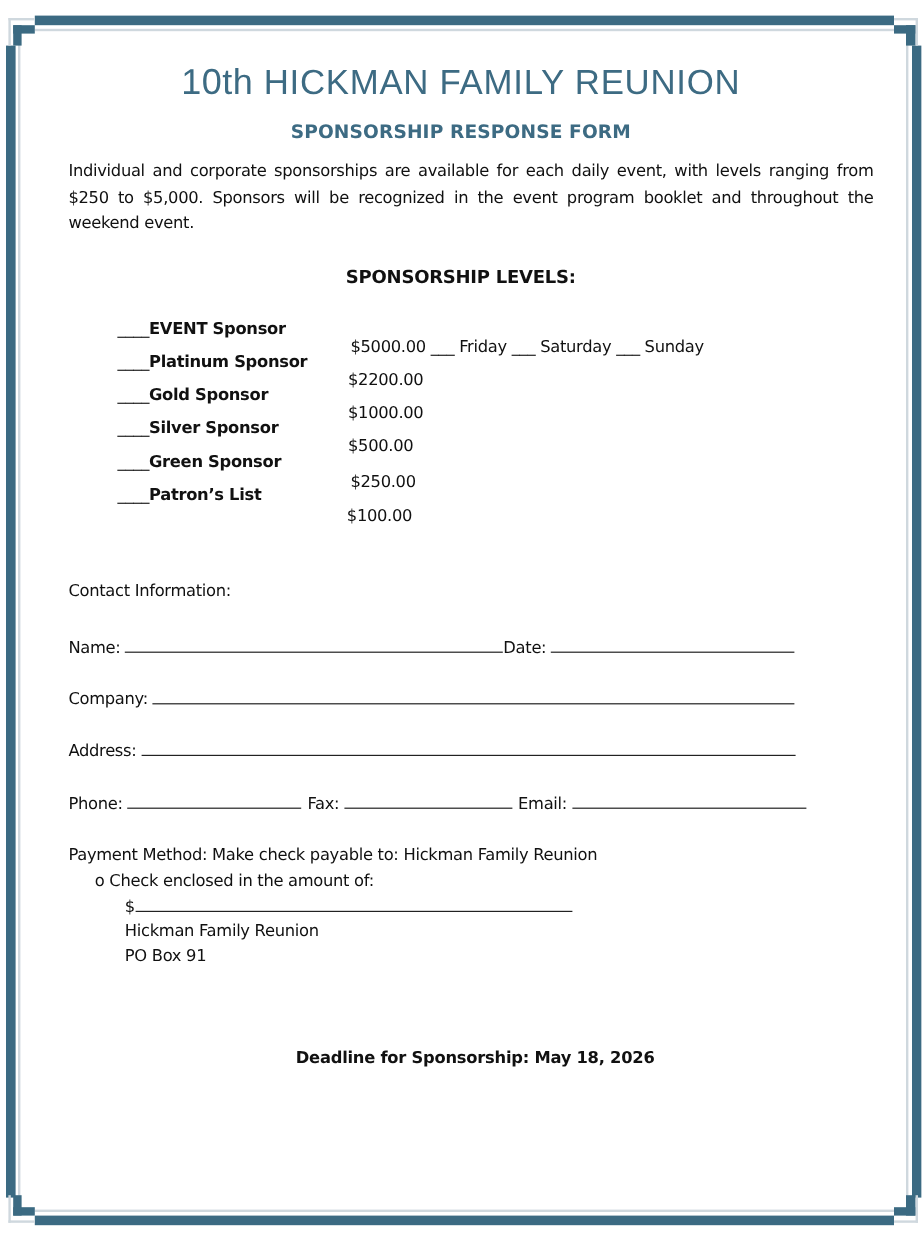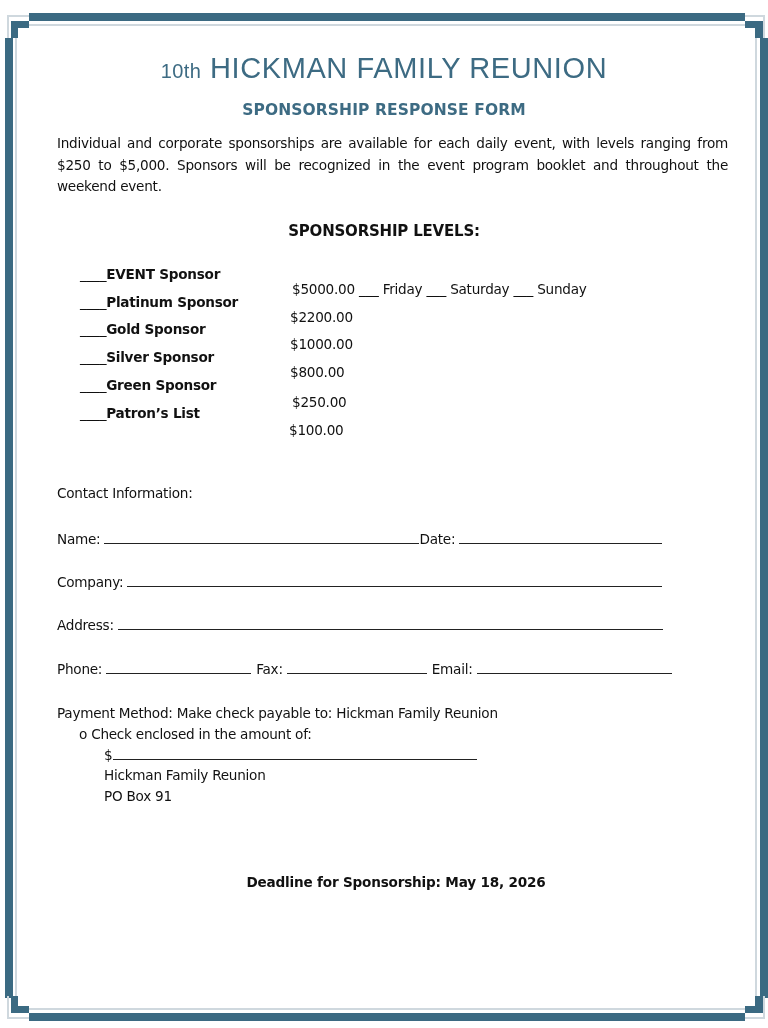--- a/index.html
+++ b/index.html
@@ -7,34 +7,34 @@
          font-family: "DejaVu Sans", sans-serif; color: #111; }
 
   
   .frame { position: absolute; background: #3b6a82; }
   .line  { position: absolute; background: #cfd8de; }
 
   
   .title { position: absolute; left: 0; right: 0; top: 52px; text-align: center;
            font-family: "Liberation Sans", sans-serif; font-size: 29px; color: #3d6b83;
            letter-spacing: 0.6px; font-weight: normal; }
-  .title .num { font-size: 20px; letter-spacing: 0.4px; }
+  .title .num { font-size: 30px; letter-spacing: 0.4px; }
   .subtitle { position: absolute; left: 0; right: 0; top: 101px; text-align: center;
               font-family: "DejaVu Sans", sans-serif; font-weight: bold; font-size: 15.5px;
               color: #3d6b83; letter-spacing: 0.1px; }
 
   .intro { position: absolute; left: 57px; width: 671px; top: 133px;
            font-family: "DejaVu Sans", sans-serif; font-size: 13.6px; line-height: 21.5px;
            text-align: justify; color: #111; letter-spacing: -0.25px; }
 
   .levels-heading { position: absolute; left: 0; right: 0; top: 222px; text-align: center;
                     font-weight: bold; font-size: 15px; letter-spacing: -0.2px; }
 
   .level-row { position: absolute; left: 80px; height: 20px; font-size: 13.6px; letter-spacing: -0.25px; white-space: nowrap; }
-  .level-row .blank { display: inline-block; }
+  .level-row .blank { display: inline-block; margin-left: 18px; }
   .level-row .name { font-weight: bold; }
   .level-row .amount { position: absolute; top: 0; white-space: nowrap; margin-top: 15px; }
 
   .contact-label { position: absolute; left: 57px; top: 485px; font-size: 13.6px; letter-spacing: -0.25px; }
   .field-row { position: absolute; left: 57px; font-size: 13.6px; letter-spacing: -0.25px; white-space: nowrap; }
   .uline { display: inline-block; border-bottom: 1px solid #222; height: 14px; vertical-align: baseline; margin-left: 4px; }
 
   .payment { position: absolute; left: 57px; top: 703px; font-size: 13.6px; line-height: 20.8px; letter-spacing: -0.25px; white-space: nowrap; }
   .payment .indent1 { padding-left: 22px; }
   .payment .indent2 { padding-left: 47px; }
@@ -101,21 +101,21 @@
   <div class="level-row" style="top:294px;text-align:right;">
     <span class="blank">____</span><span class="name">Platinum Sponsor</span>
     <span class="amount" style="left:210px;">$2200.00</span>
   </div>
   <div class="level-row" style="top:321px;">
     <span class="blank">____</span><span class="name">Gold Sponsor</span>
     <span class="amount" style="left:210px;">$1000.00</span>
   </div>
   <div class="level-row" style="top:349px;">
     <span class="blank">____</span><span class="name">Silver Sponsor</span>
-    <span class="amount" style="left:210px;">$800.00</span>
+    <span class="amount" style="left:210px;">$500.00</span>
   </div>
   <div class="level-row" style="top:377px;">
     <span class="blank">____</span><span class="name">Green Sponsor</span>
     <span class="amount" style="left:212px; top:2px;">$250.00</span>
   </div>
   <div class="level-row" style="top:405px;">
     <span class="blank">____</span><span class="name">Patron’s List</span>
     <span class="amount" style="left:209px; top:2px;">$100.00</span>
   </div>
 </div>

